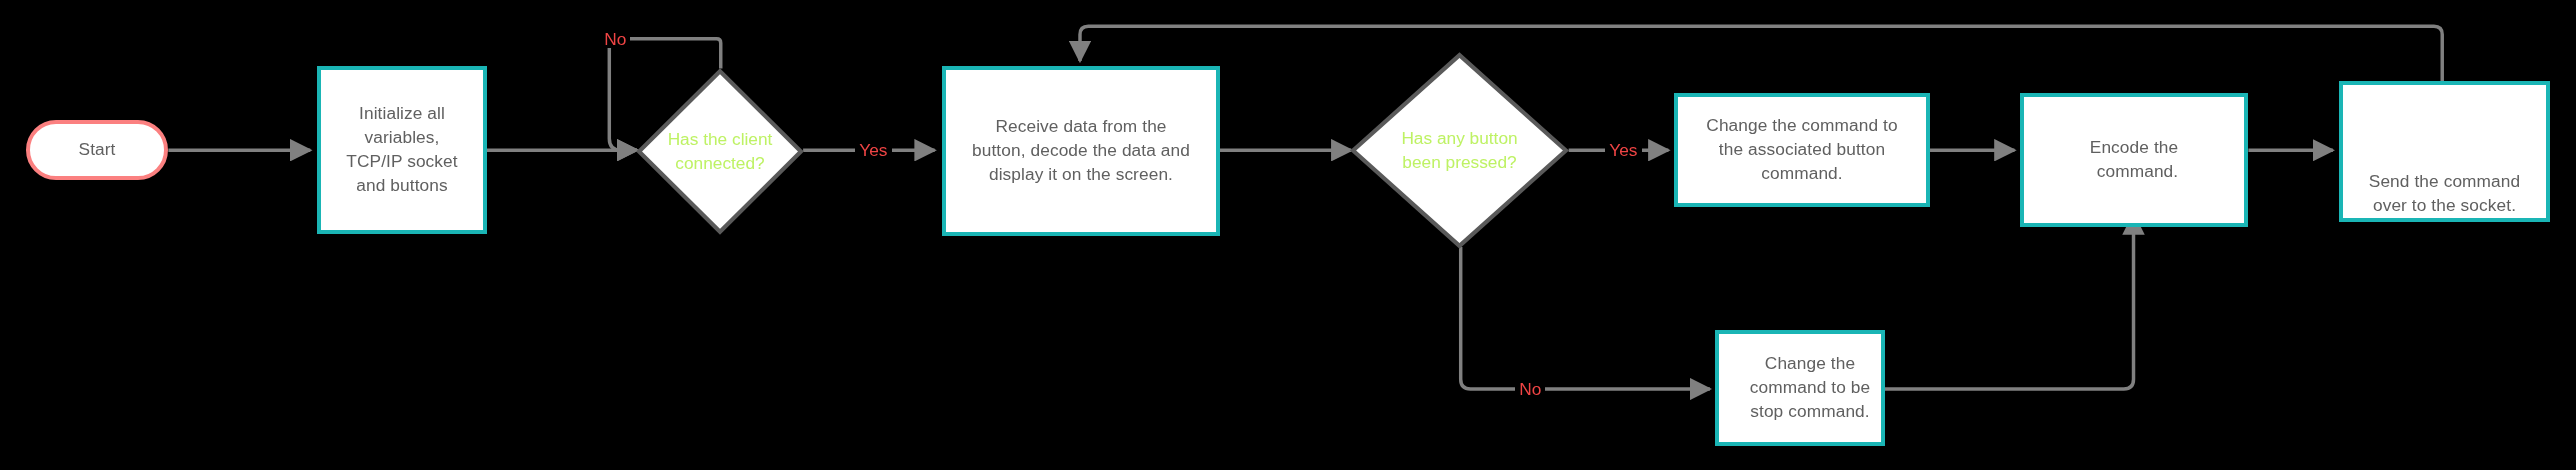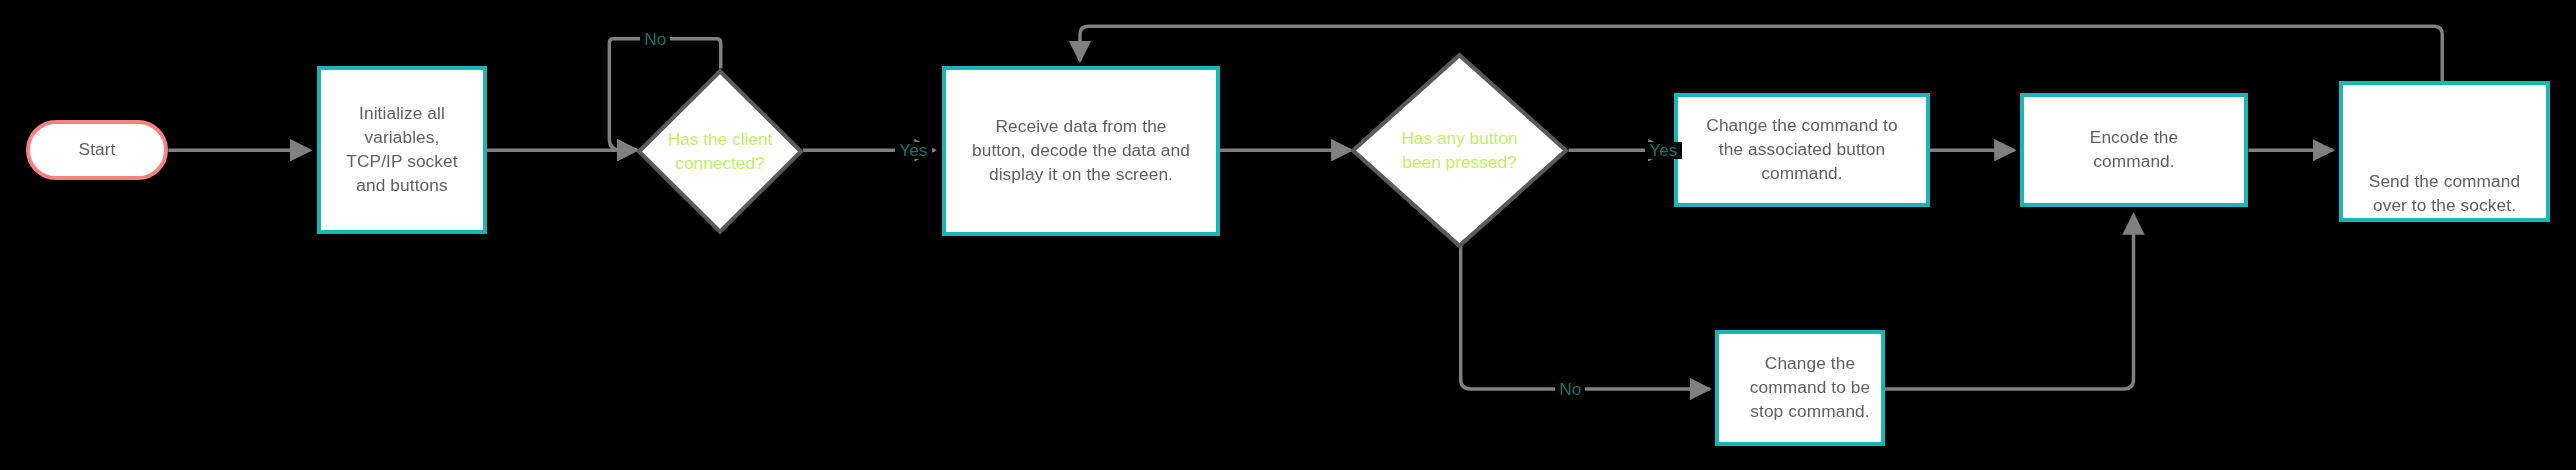--- a/index.html
+++ b/index.html
@@ -64,26 +64,25 @@
     pointer-events: none;
   }
   #edges {
     position: absolute;
     left: 0; top: 0;
     width: 2576px;
     height: 470px;
   }
   .edge-label {
     position: absolute;
-    color: #0f766e;
+    color: #ef4444;
     font-size: 17.3px;
     background: #000000;
     padding: 0 4.2px;
     line-height: 1;
-    margin-left: 40px;
   }
 </style>
 </head>
 <body>
 
 <div id="canvas">
 
   <svg id="edges" viewBox="0 0 3721 679" xmlns="http://www.w3.org/2000/svg">
     <defs>
       <marker id="arrow" viewBox="0 0 10 10" refX="9" refY="5" markerWidth="6.5" markerHeight="6.5" orient="auto-start-reverse">
@@ -148,21 +147,21 @@
     <div class="diamond-label">Has any button
 been pressed?</div>
   </div>
 
   <div class="node proc" style="left:1674px; top:93px; width:256px; height:114px;">
     <span class="node-text">Change the command to
 the associated button
 command.</span>
   </div>
 
-  <div class="node proc" style="left:2020px; top:93px; width:228px; height:114px;">
+  <div class="node proc" style="left:2020px; top:93px; width:228px; height:134px;text-align:right;">
     <span class="node-text">Encode the
 command.</span>
   </div>
 
   <div class="node proc" style="left:2339px; top:81px; width:211px; height:141px;align-items:flex-end;">
     <span class="node-text">Send the command
 over to the socket.</span>
   </div>
 
   <div class="node proc" style="left:1715px; top:330px; width:170px; height:116px;padding-left:20px;">

